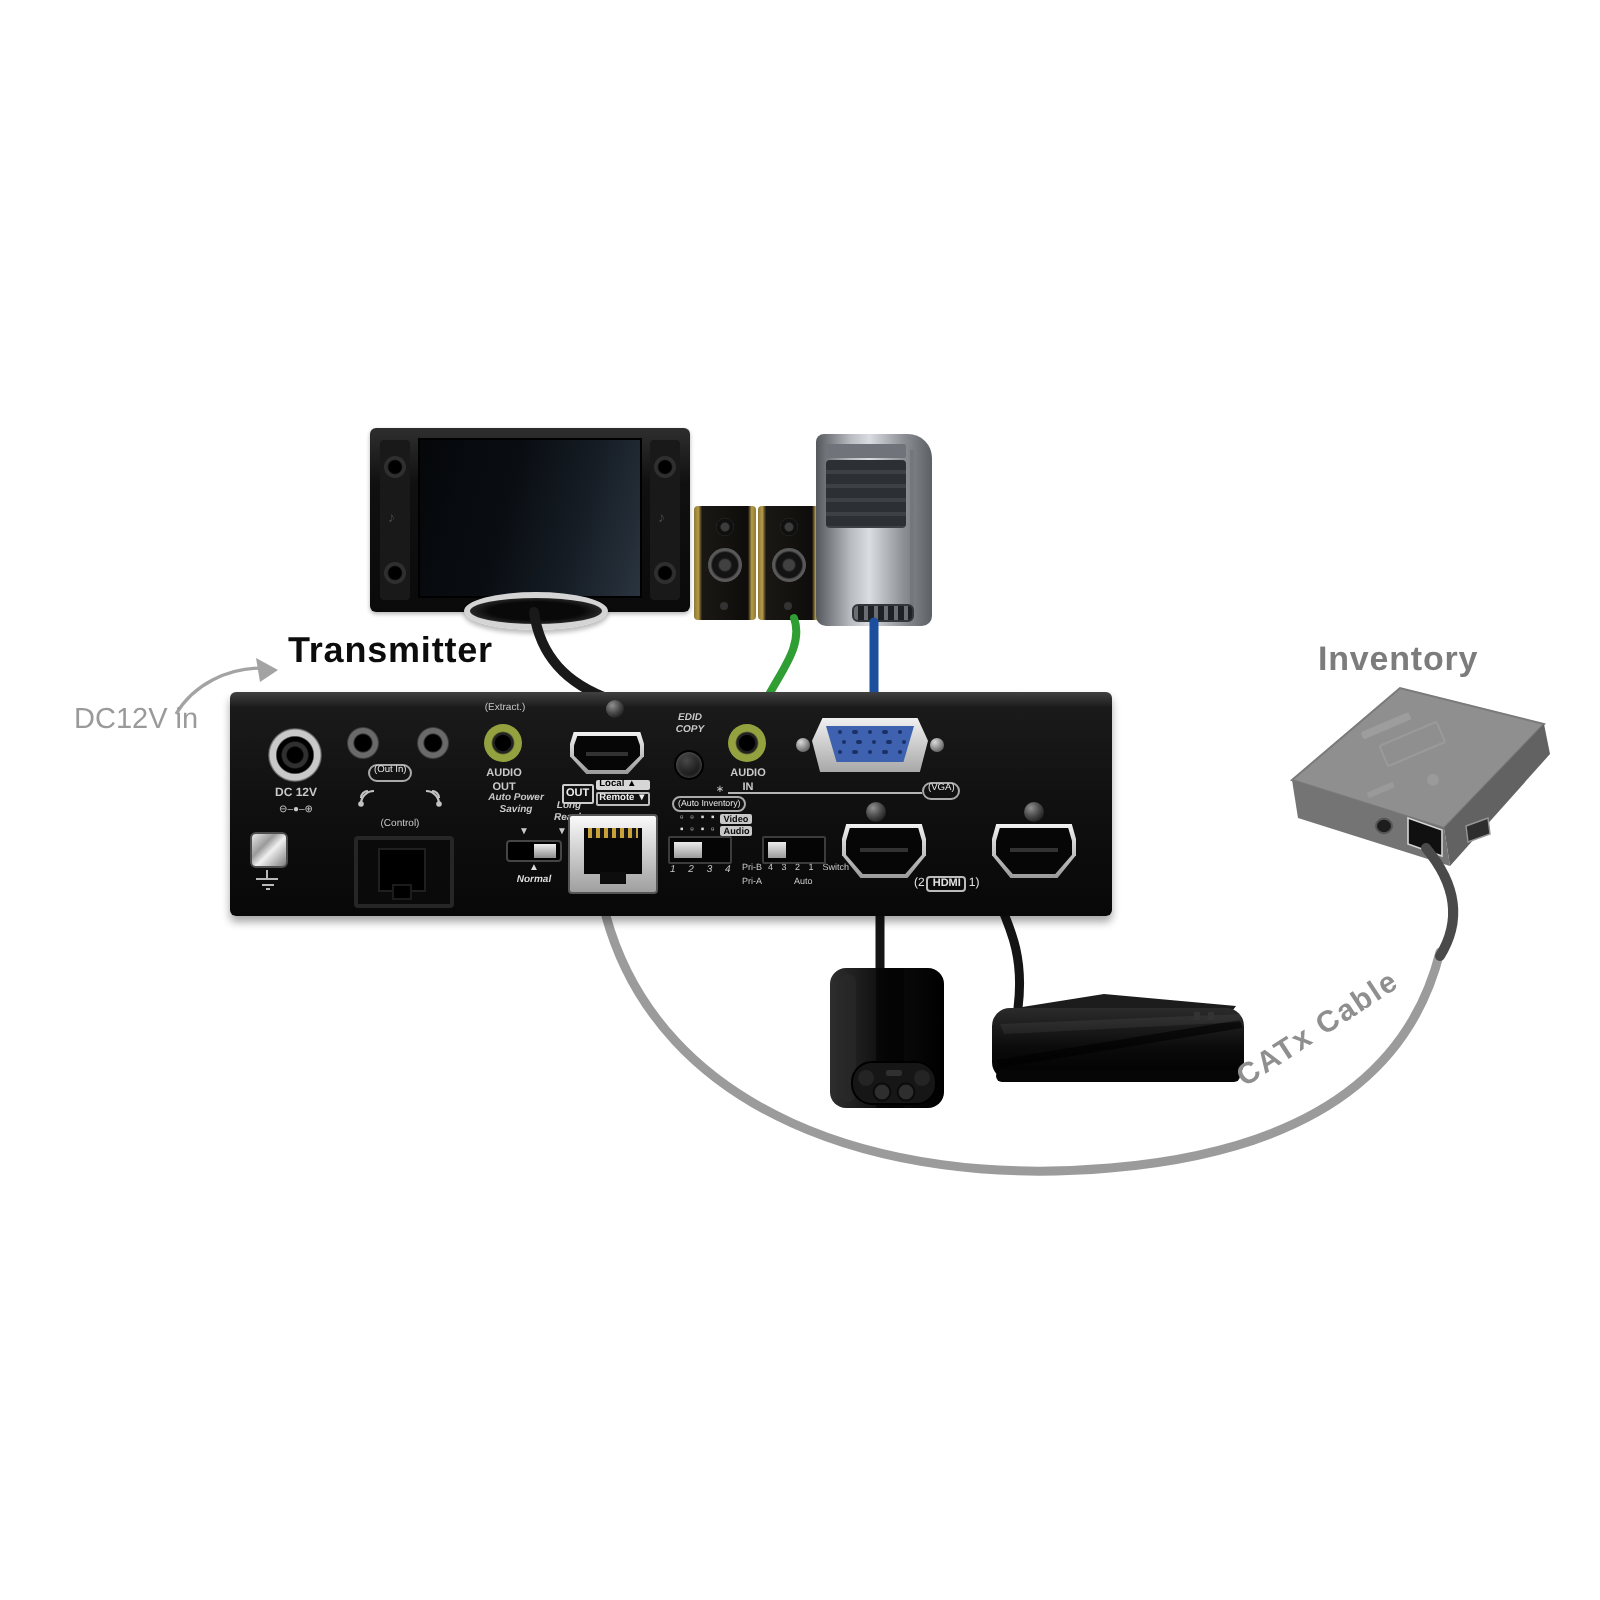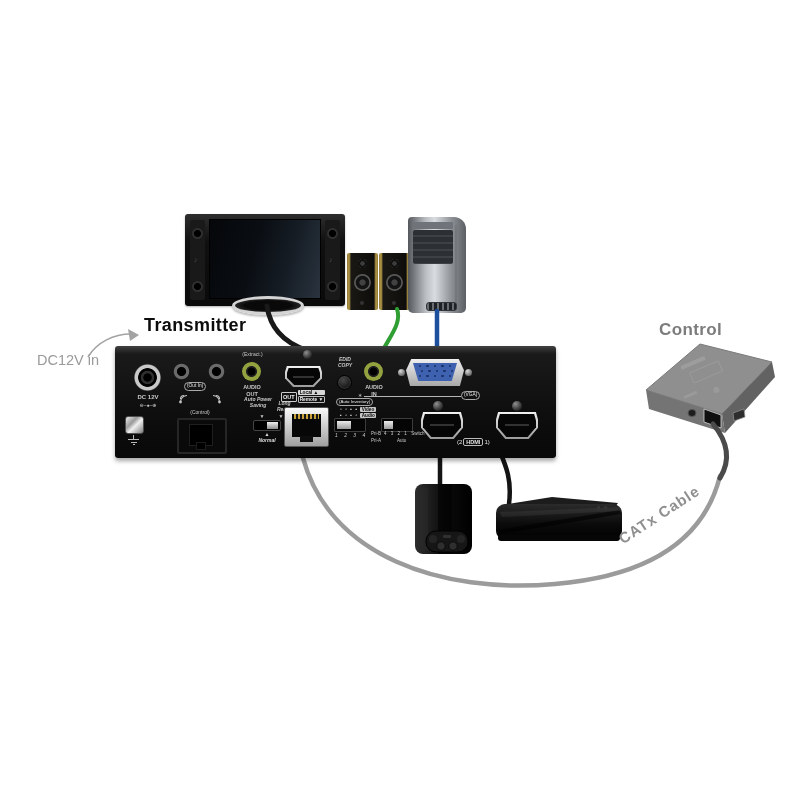--- a/index.html
+++ b/index.html
@@ -368,17 +368,17 @@
         <div class="tg"></div>
     </div>
     <div class="hgrp">
       <span>(2</span>
       <span class="hbox">HDMI</span>
       <span>1)</span>
     </div>
   </div>
 
   <div class="lbl-transmitter abs">Transmitter</div>
-  <div class="lbl-receiver abs">Control</div>
+  <div class="lbl-receiver abs">Inventory</div>
   <div class="lbl-dc12v abs">DC12V in</div>
   <div class="lbl-catx abs">CATx Cable</div>
 
 </div>
 
 </body></html>

